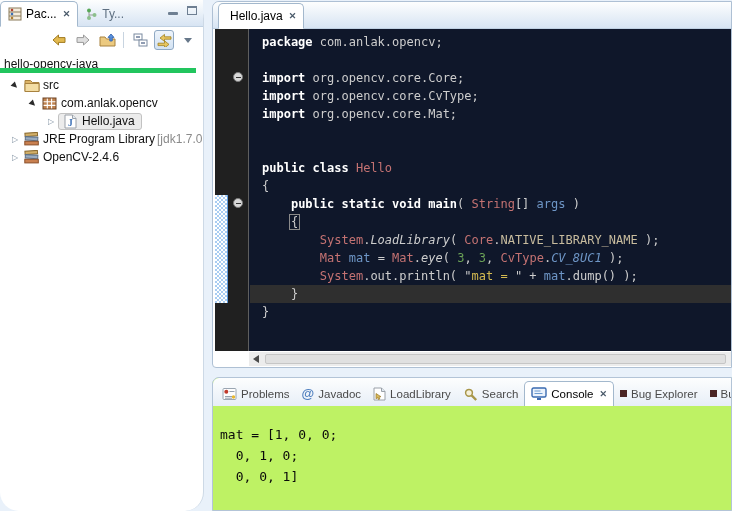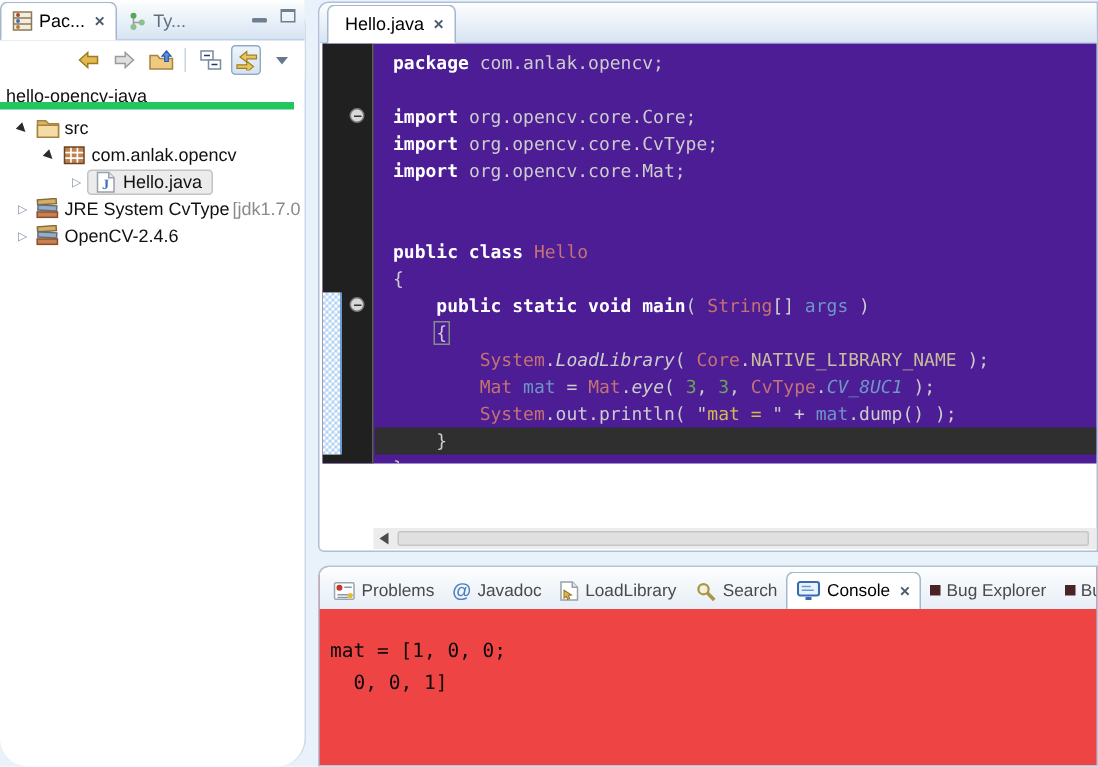--- a/index.html
+++ b/index.html
@@ -41,21 +41,21 @@
   .tlabel{padding:0 2px;}
   .tsuffix{color:#8a8a8a;}
   .sel-box{display:inline-flex;align-items:center;background:#ececec;
     border:1px solid #c2c2c2;border-radius:3px;height:17px;padding:0 4px 0 2px;}
 
   
   #editor-pane{position:absolute;left:212px;top:1px;width:520px;height:367px;background:#fff;
     border:1px solid #aec0d4;border-radius:7px 0 0 4px;}
   #editor-tabbar{border-radius:7px 0 0 0;}
   .jtab-icon{display:inline-flex;}
-  #editor-content{position:absolute;left:2px;right:0;top:27px;height:280px;background:#4c1d95;
+  #editor-content{position:absolute;left:2px;right:0;top:27px;height:322px;background:#0f172a;
     overflow:hidden;}
   #gutter{position:absolute;left:0;top:0;bottom:0;width:34px;background:#202020;
     border-right:1px solid #5f5f5f;}
   #range-hatch{position:absolute;left:0;top:166px;width:13px;height:108px;
     background-image:
       linear-gradient(45deg,#a9cdf2 25%,transparent 25%,transparent 75%,#a9cdf2 75%),
       linear-gradient(45deg,#a9cdf2 25%,#ffffff 25%,#ffffff 75%,#a9cdf2 75%);
     background-size:4px 4px;background-position:0 0,2px 2px;
     border-right:1px solid #5f9bdd;}
   .fold{position:absolute;left:18px;width:10px;height:10px;border-radius:50%;
@@ -78,21 +78,21 @@
   .tok-m{color:#cdcdcd;font-style:italic;}
   .tok-c{color:#c8bc9e;}
   .tok-b{border:1px solid #8a8a8a;padding:0 1px;margin-left:-2px;}
   #escrollbar{position:absolute;left:36px;right:0;top:350px;height:14px;background:#ececec;}
   #escrollbar .arr{position:absolute;left:4px;top:3px;width:0;height:0;
     border:4px solid transparent;border-right:6px solid #4a4a4a;border-left:none;}
   #escrollbar .thumb{position:absolute;left:16px;right:5px;top:2px;height:10px;
     background:#e0e0e0;border:1px solid #c6c6c6;border-radius:2px;}
 
   
-  #bottom-panel{position:absolute;left:212px;top:377px;width:520px;height:134px;background:#ef4444;
+  #bottom-panel{position:absolute;left:212px;top:377px;width:520px;height:134px;background:#bef264;
     border:1px solid #b3c4d7;border-radius:7px 0 0 0;overflow:hidden;}
   #bottom-tabbar{height:28px;background:linear-gradient(#fdfefe,#e7eef7);display:flex;
     align-items:flex-end;padding-left:3px;white-space:nowrap;overflow:hidden;border-bottom:none;}
   .btab{color:#4a4a4a;padding:0 6px;font-size:11.5px;}
   .bugsq{display:inline-block;width:7px;height:7px;background:#4a2424;}
   #console-content{padding:13px 0 0 7px;}
   #console-header{font-size:11.5px;color:#1a1a1a;white-space:nowrap;overflow:hidden;}
   #console-output{margin-top:5px;font-family:"DejaVu Sans Mono","Liberation Mono",monospace;
     font-size:13px;line-height:21px;color:#0a0a0a;white-space:pre;}
 </style>
@@ -208,21 +208,21 @@
       </div>
       <div class="trow" style="padding-left: 8px;">
         <span class="exp">▷</span>
         <span class="ticon">
           <svg width="17" height="14">
             <rect x="2" y="0.8" width="12.5" height="3.4" fill="#d2b06a" stroke="#8a6a30" transform="rotate(-4 8 2.5)"></rect>
             <rect x="2.3" y="4.9" width="12.5" height="3.4" fill="#9aacc0" stroke="#5a6f88" transform="rotate(3 8 6.6)"></rect>
             <rect x="1.8" y="9.3" width="13.5" height="3.6" fill="#c98050" stroke="#8a4f28"></rect>
           </svg>
         </span>
-        <span class="tlabel">JRE System CvType </span>
+        <span class="tlabel">JRE Program Library </span>
         <span class="tsuffix">[jdk1.7.0</span>
       </div>
       <div class="trow" style="padding-left: 8px;">
         <span class="exp">▷</span>
         <span class="ticon">
           <svg width="17" height="14">
             <rect x="2" y="0.8" width="12.5" height="3.4" fill="#d2b06a" stroke="#8a6a30" transform="rotate(-4 8 2.5)"></rect>
             <rect x="2.3" y="4.9" width="12.5" height="3.4" fill="#9aacc0" stroke="#5a6f88" transform="rotate(3 8 6.6)"></rect>
             <rect x="1.8" y="9.3" width="13.5" height="3.6" fill="#c98050" stroke="#8a4f28"></rect>
           </svg>
@@ -317,15 +317,15 @@
         <span class="tab-label">Bug Explorer</span>
       </div>
       <div class="btab">
         <span class="jtab-icon">
           <span class="bugsq"></span>
         </span>
         <span class="tab-label">Bug</span>
       </div>
     </div>
   <div id="console-content">
-    <div id="console-output"><div>mat = [1, 0, 0;</div><div>  0, 0, 1]</div></div>
+    <div id="console-output"><div>mat = [1, 0, 0;</div><div>  0, 1, 0;</div><div>  0, 0, 1]</div></div>
   </div>
 </div>
 
 </body></html>

